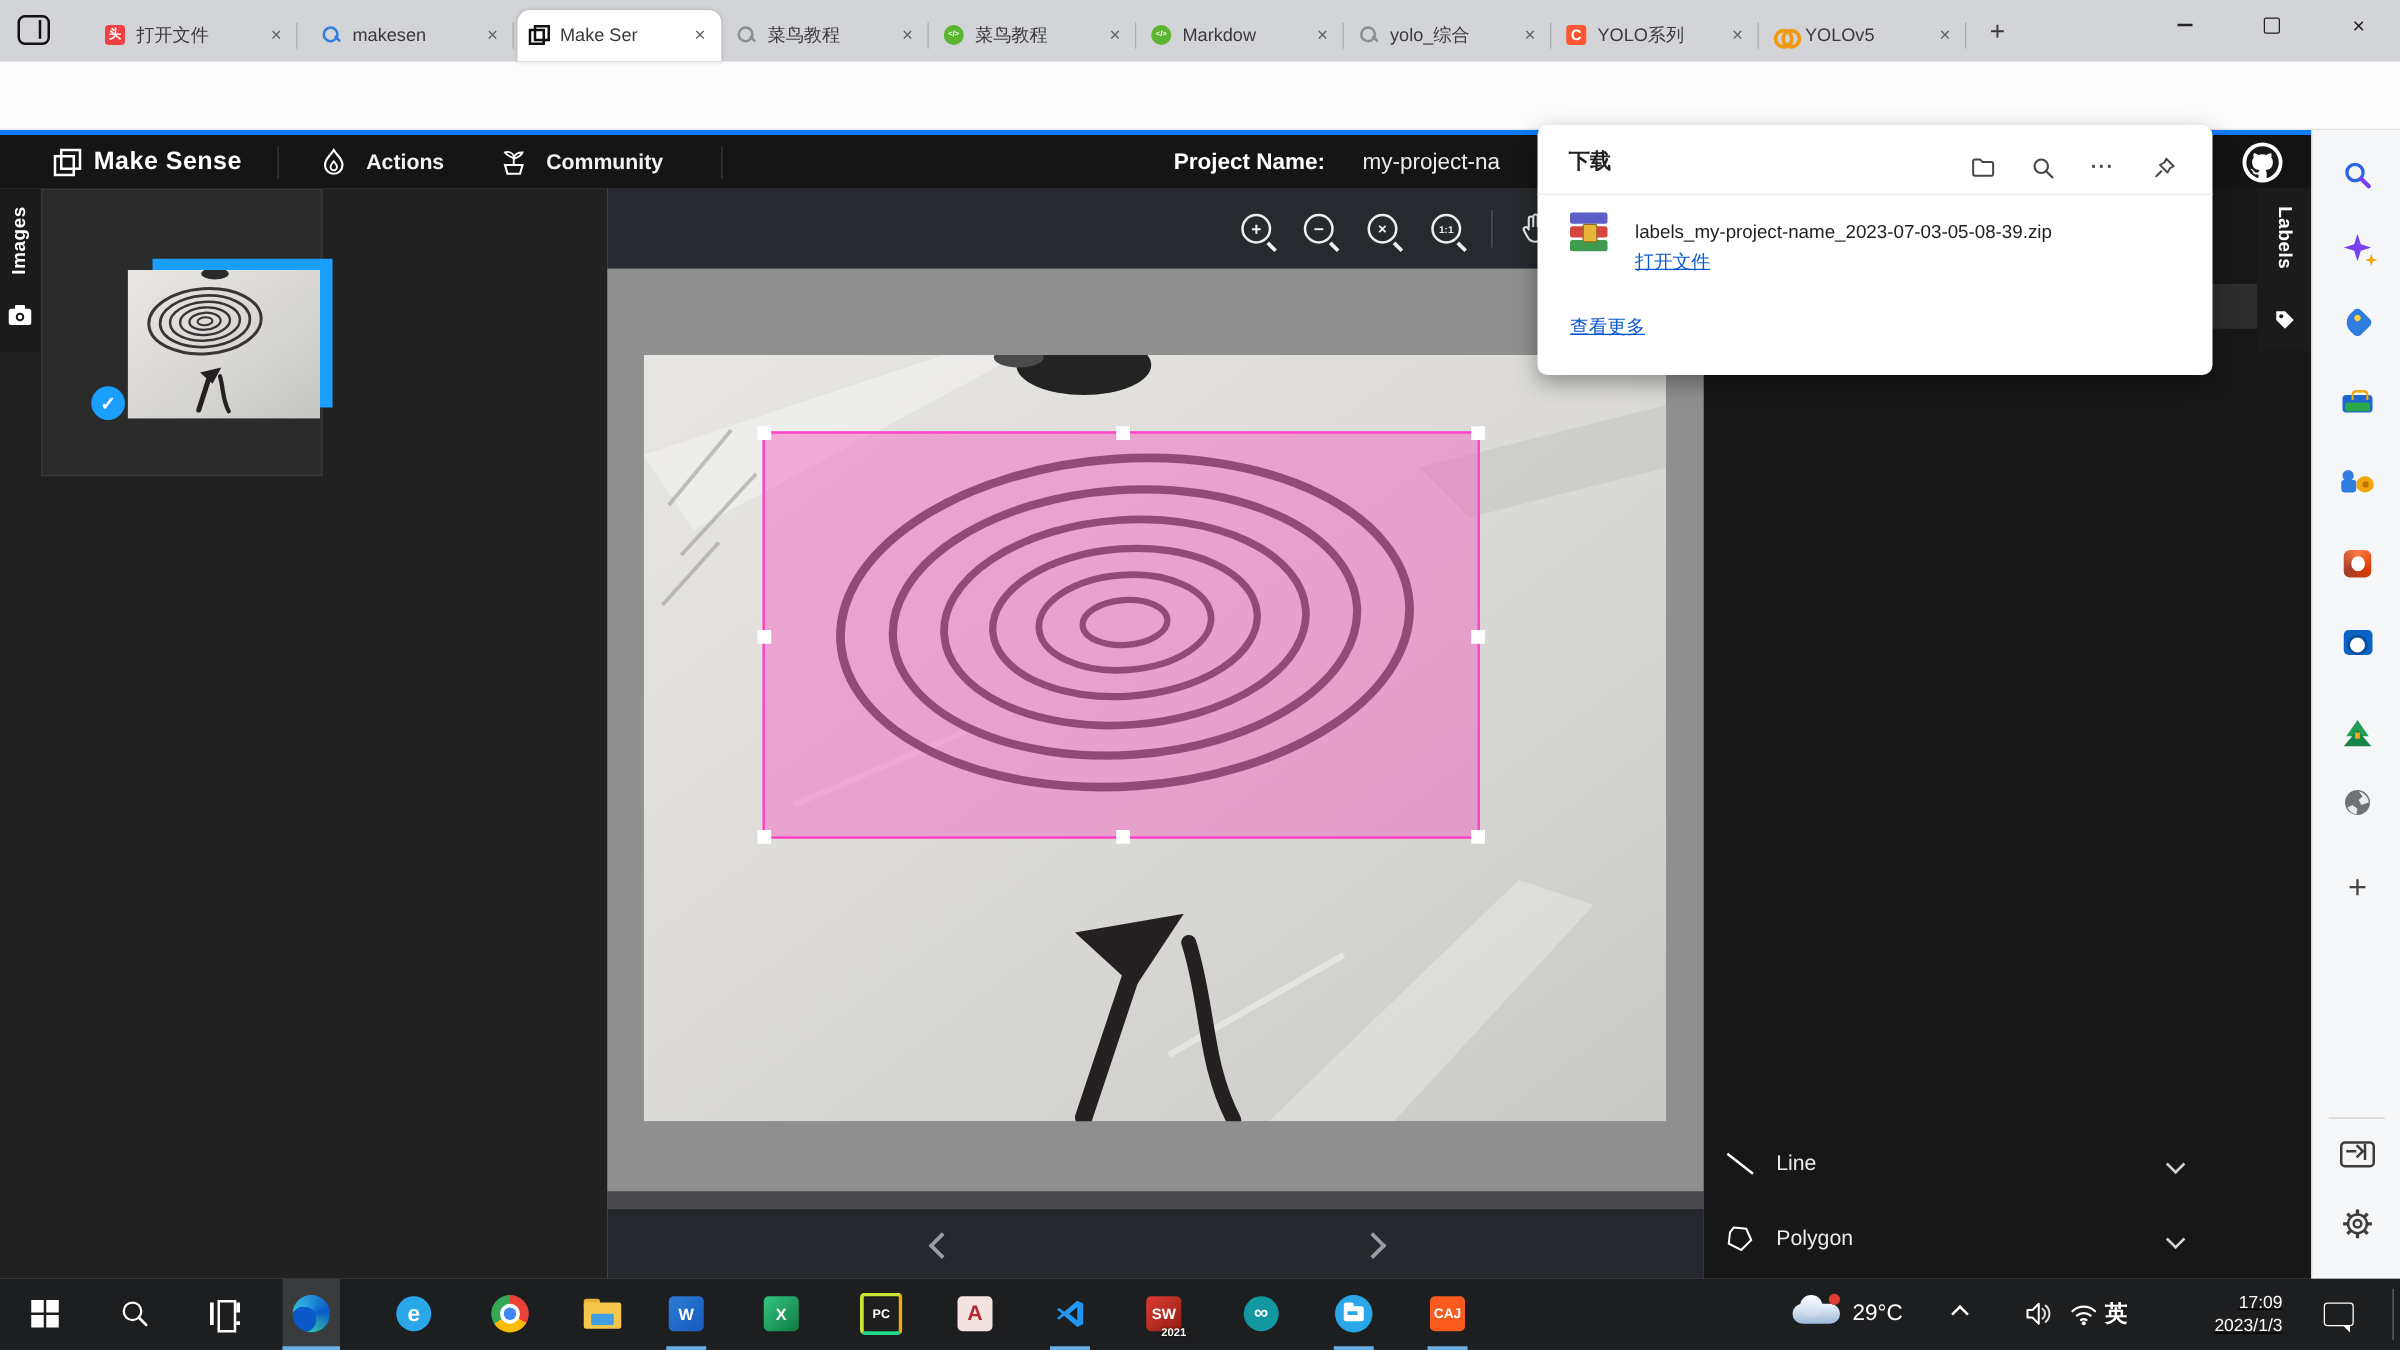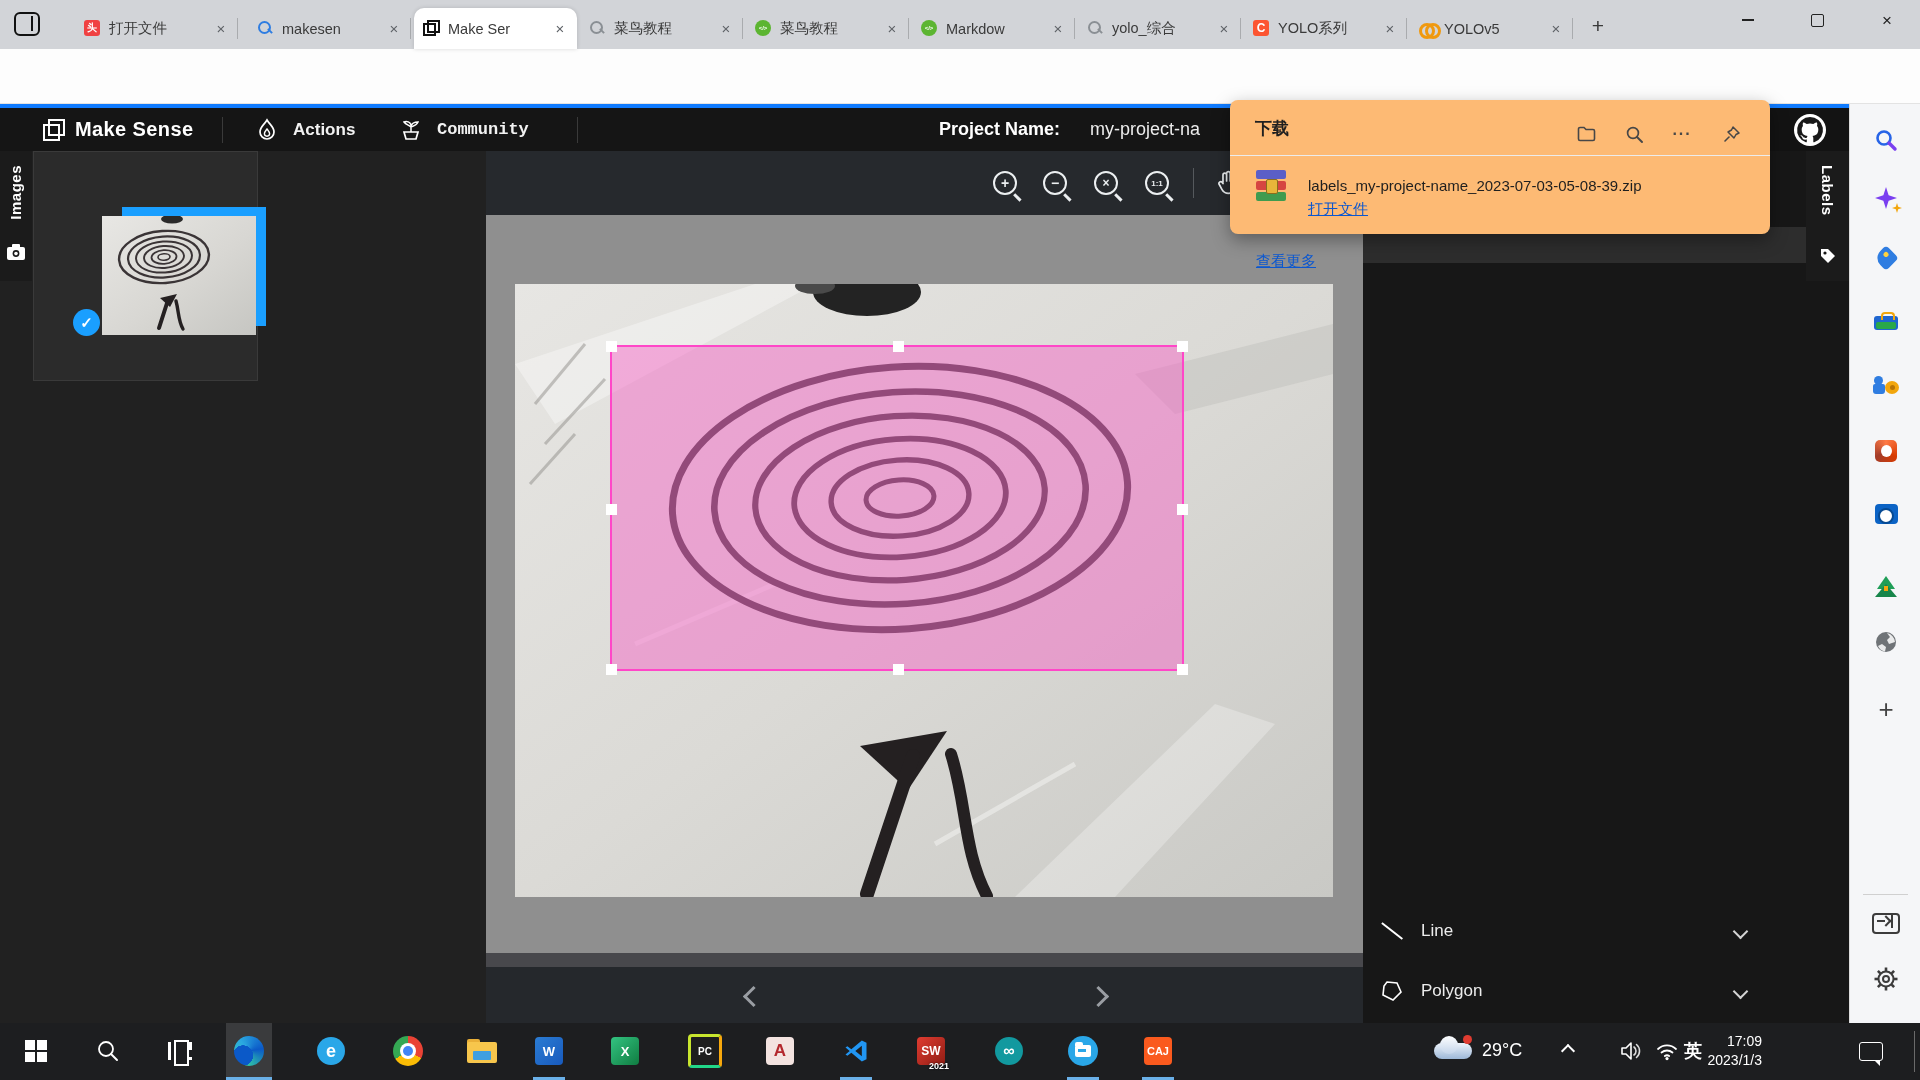--- a/index.html
+++ b/index.html
@@ -86,21 +86,21 @@
   .toolrow{left:0;width:443px;height:60px;display:flex;align-items:center;color:#ececec;}
   .toolrow .ic{width:58px;display:flex;justify-content:center;}
   .toolrow .lb{font-size:17px;}
   .toolrow .cv{position:absolute;right:60px;}
   .dot{width:5px;height:5px;border-radius:50%;background:#fff;}
   .lineic{width:26px;height:2.4px;background:#fff;transform:rotate(38deg);}
   
   .sidebar{left:1849px;top:104px;width:71px;height:919px;background:#f5f6f8;border-left:1px solid #dcdcdc;z-index:5;}
   .sbi{left:19px;width:34px;height:34px;display:flex;align-items:center;justify-content:center;}
   
-  .popup{left:1230px;top:100px;width:540px;height:134px;background:#fdba74;border-radius:8px;z-index:60;
+  .popup{left:1230px;top:100px;width:540px;height:200px;background:#ffffff;border-radius:8px;z-index:60;
          box-shadow:0 6px 18px rgba(0,0,0,.35);}
   .pp-title{left:25px;top:17px;font-size:17px;font-weight:bold;color:#1f1f1f;}
   .ppico{top:20px;width:32px;height:28px;display:flex;align-items:center;justify-content:center;color:#474747;}
   .pp-div{left:0;top:55px;width:540px;height:1px;background:#ececec;}
   .rar{left:26px;top:70px;width:30px;height:32px;display:flex;flex-direction:column;gap:2px;position:relative;}
   .rar i{height:9px;border-radius:2px;}
   .rar u{position:absolute;left:10px;top:9px;width:10px;height:13px;background:#e8b53a;border:1px solid #8a6d1d;border-radius:2px;}
   .pp-file{left:78px;top:77px;font-size:15px;color:#1f1f1f;white-space:nowrap;}
   .pp-link{font-size:15px;color:#0b57d0;text-decoration:underline;}
   
@@ -267,21 +267,21 @@
           <path d="M11 11 c1.6 2 2.6 3 2.6 4.6 a2.6 2.6 0 0 1 -5.2 0 C8.4 14 9.4 13 11 11 Z" fill="none" stroke="#fff" stroke-width="1.4"></path>
         </svg>
     </div>
     <div class="abs mk-nav" style="left:293px;top:12px;">Actions</div>
     <div class="abs" style="left:400px;top:9px;">
       <svg width="22" height="25" viewBox="0 0 22 25">
           <path d="M6 22 h10 l2 -7 H4 Z" fill="none" stroke="#fff" stroke-width="1.7"></path>
           <path d="M11 15 V8 M11 10 C9 8 6 8 4 5 c3 -1 6 0 7 3 M11 9 c1 -3 4 -4 7 -4 c-1 3 -4 4 -7 5" fill="none" stroke="#fff" stroke-width="1.5"></path>
         </svg>
     </div>
-    <div class="abs mk-nav" style="left:437px;top:12px;font-family:Liberation Mono, monospace;">Community</div>
+    <div class="abs mk-nav" style="left:437px;top:12px;">Community</div>
     <div class="abs vdiv" style="left:577px;top:9px;height:26px;"></div>
     <div class="abs" style="left:939px;top:11px;font-size:18px;font-weight:bold;">Project Name:</div>
     <div class="abs" style="left:1090px;top:11px;font-size:18px;color:#ececec;width:150px;overflow:hidden;white-space:nowrap;">my-project-na</div>
     <div class="abs" style="left:1770px;top:0;width:79px;height:43px;background:#131313;display:flex;align-items:center;justify-content:center;">
       <svg width="34" height="34" viewBox="0 0 34 34">
         <circle cx="17" cy="17" r="16" fill="#fff"></circle>
         <path d="M17 4 a13 13 0 0 0 -4.1 25.3 c.6.1.9-.3.9-.6 v-2.2 c-3.6.8-4.4-1.6-4.4-1.6 c-.6-1.5-1.5-1.9-1.5-1.9 c-1.2-.8.1-.8.1-.8 c1.3.1 2 1.4 2 1.4 c1.2 2 3.1 1.4 3.8 1.1 c.1-.9.5-1.4.8-1.8 c-2.9-.3-5.9-1.4-5.9-6.4 c0-1.4.5-2.6 1.3-3.5 c-.1-.3-.6-1.6.1-3.4 c0 0 1.1-.3 3.6 1.3 a12.4 12.4 0 0 1 6.6 0 c2.5-1.6 3.6-1.3 3.6-1.3 c.7 1.8.2 3.1.1 3.4 c.8.9 1.3 2.1 1.3 3.5 c0 5-3 6.1-5.9 6.4 c.5.4.9 1.2.9 2.4 v3.4 c0 .3.3.7.9.6 A13 13 0 0 0 17 4 Z" fill="#191919"></path>
       </svg>
     </div>
   </div>
@@ -660,21 +660,21 @@
           <path d="M14 6 a5 5 0 0 1 0 8 M16.5 3.5 a8.5 8.5 0 0 1 0 13" fill="none" stroke="#fff" stroke-width="1.6" stroke-linecap="round" opacity=".85"></path>
         </svg>
     </div>
     <div class="abs tki" style="left:1644px;">
       <svg width="24" height="20" viewBox="0 0 24 20">
           <path d="M3 8 a13 13 0 0 1 18 0 M6.5 11.5 a8.5 8.5 0 0 1 11 0 M9.8 15 a4 4 0 0 1 4.4 0" fill="none" stroke="#fff" stroke-width="1.8" stroke-linecap="round"></path>
           <circle cx="12" cy="17.6" r="1.6" fill="#fff"></circle>
         </svg>
     </div>
     <div class="abs tray" style="left:1684px;top:16px;font-size:18px;font-weight:bold;">英</div>
-    <div class="abs" style="left:1658px;top:9px;width:104px;">
+    <div class="abs" style="left:1722px;top:9px;width:104px;text-decoration:underline;">
       <div class="clock">17:09</div>
       <div class="clock">2023/1/3</div>
     </div>
     <div class="abs tki" style="left:1848px;">
         <span class="bubble"></span>
       </div>
     <div class="abs" style="left:1914px;top:8px;width:1px;height:41px;background:#6a6a6a;"></div>
   </div>
 
 </div>

